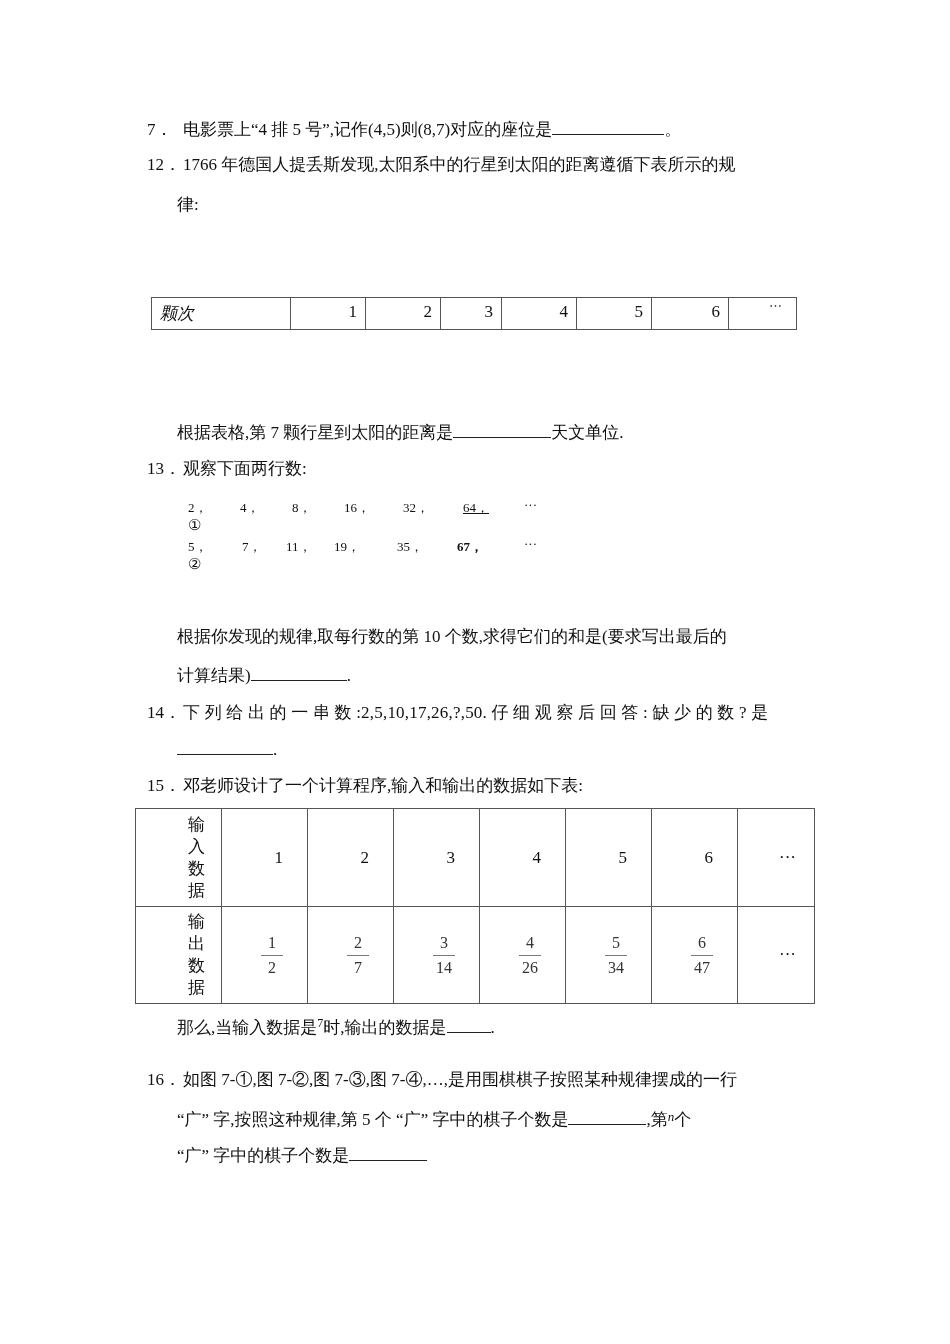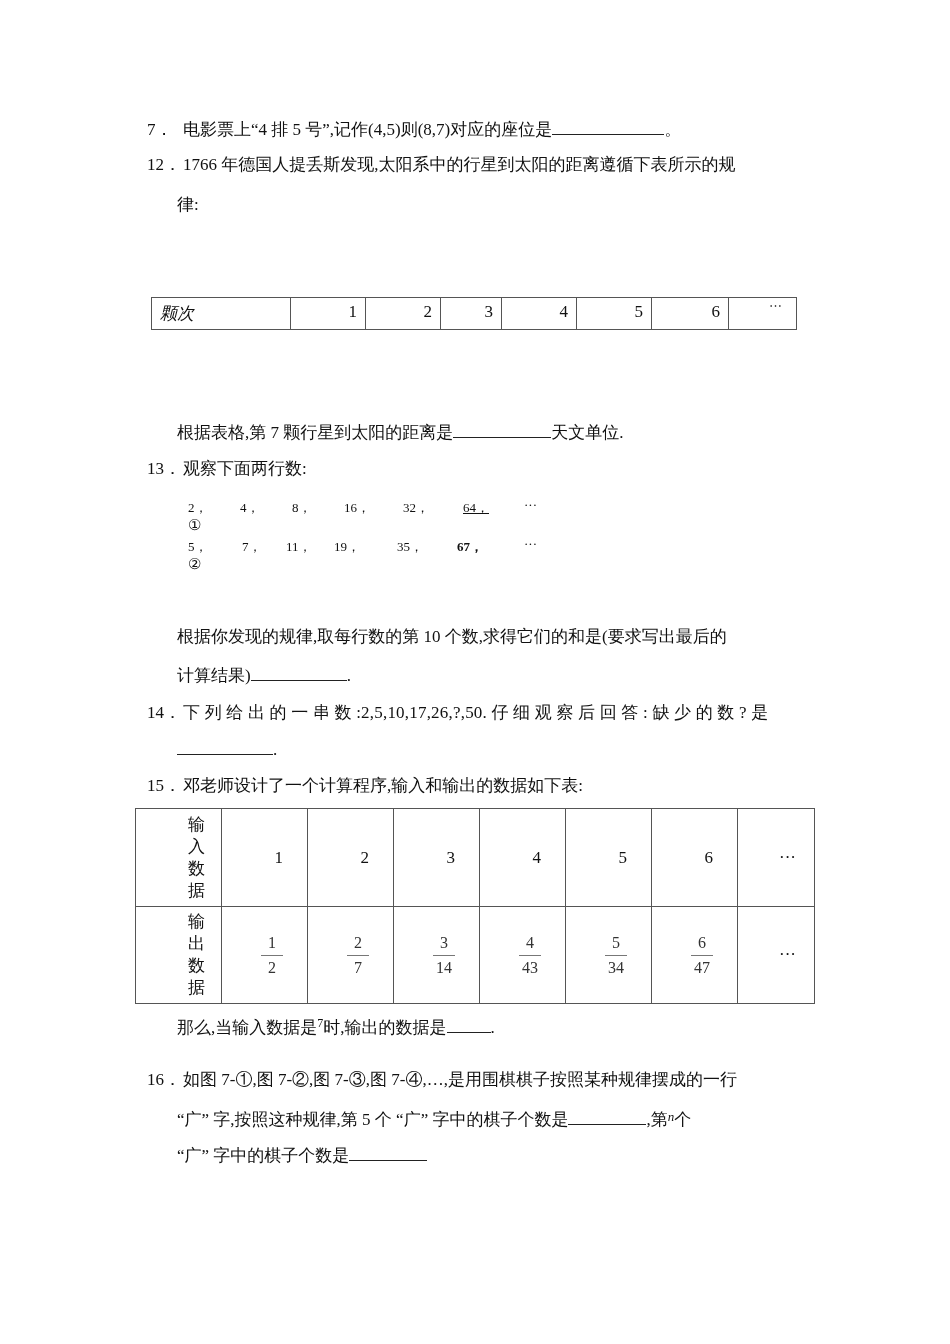--- a/index.html
+++ b/index.html
@@ -136,21 +136,21 @@
             <span>7</span>
           </span></td>
     <td><span class="frac">
             <span>3</span>
             <span class="bar"></span>
             <span>14</span>
           </span></td>
     <td><span class="frac">
             <span>4</span>
             <span class="bar"></span>
-            <span>43</span>
+            <span>26</span>
           </span></td>
     <td><span class="frac">
             <span>5</span>
             <span class="bar"></span>
             <span>34</span>
           </span></td>
     <td><span class="frac">
             <span>6</span>
             <span class="bar"></span>
             <span>47</span>

